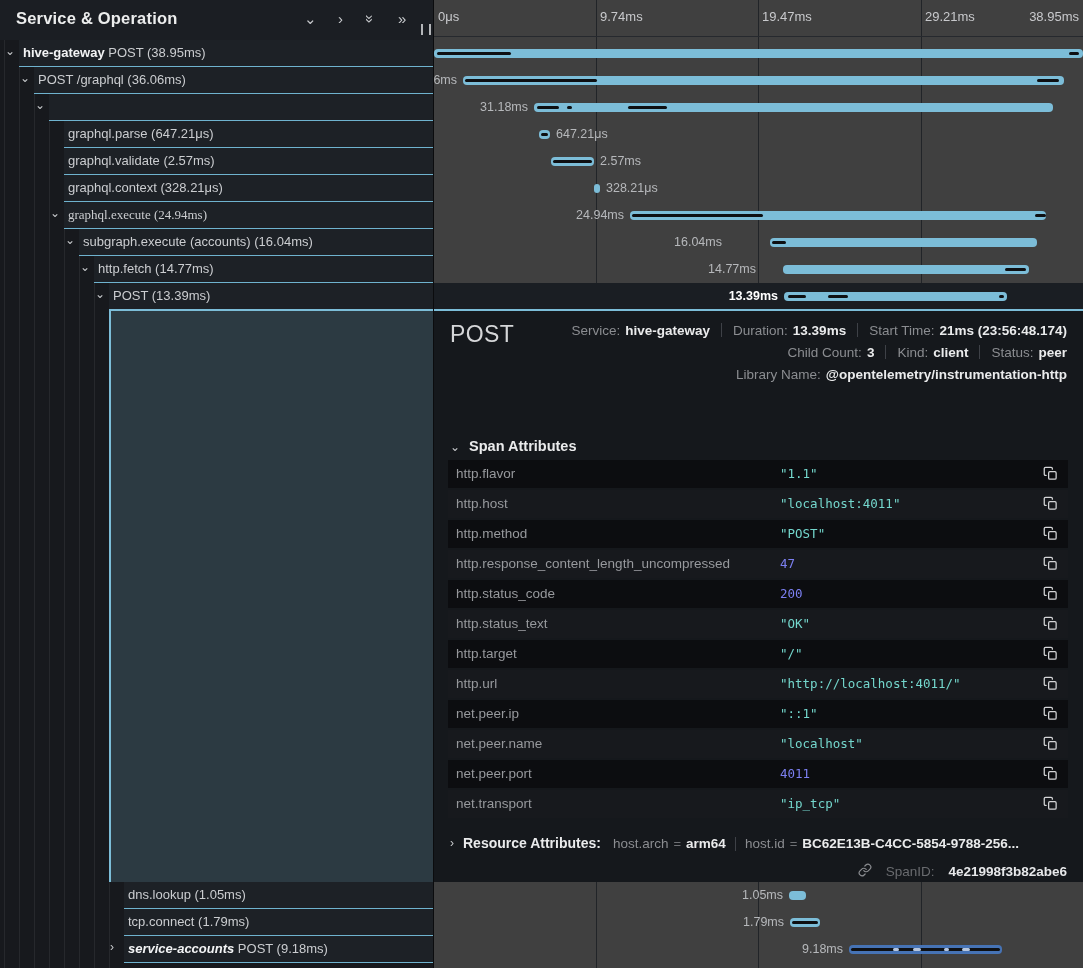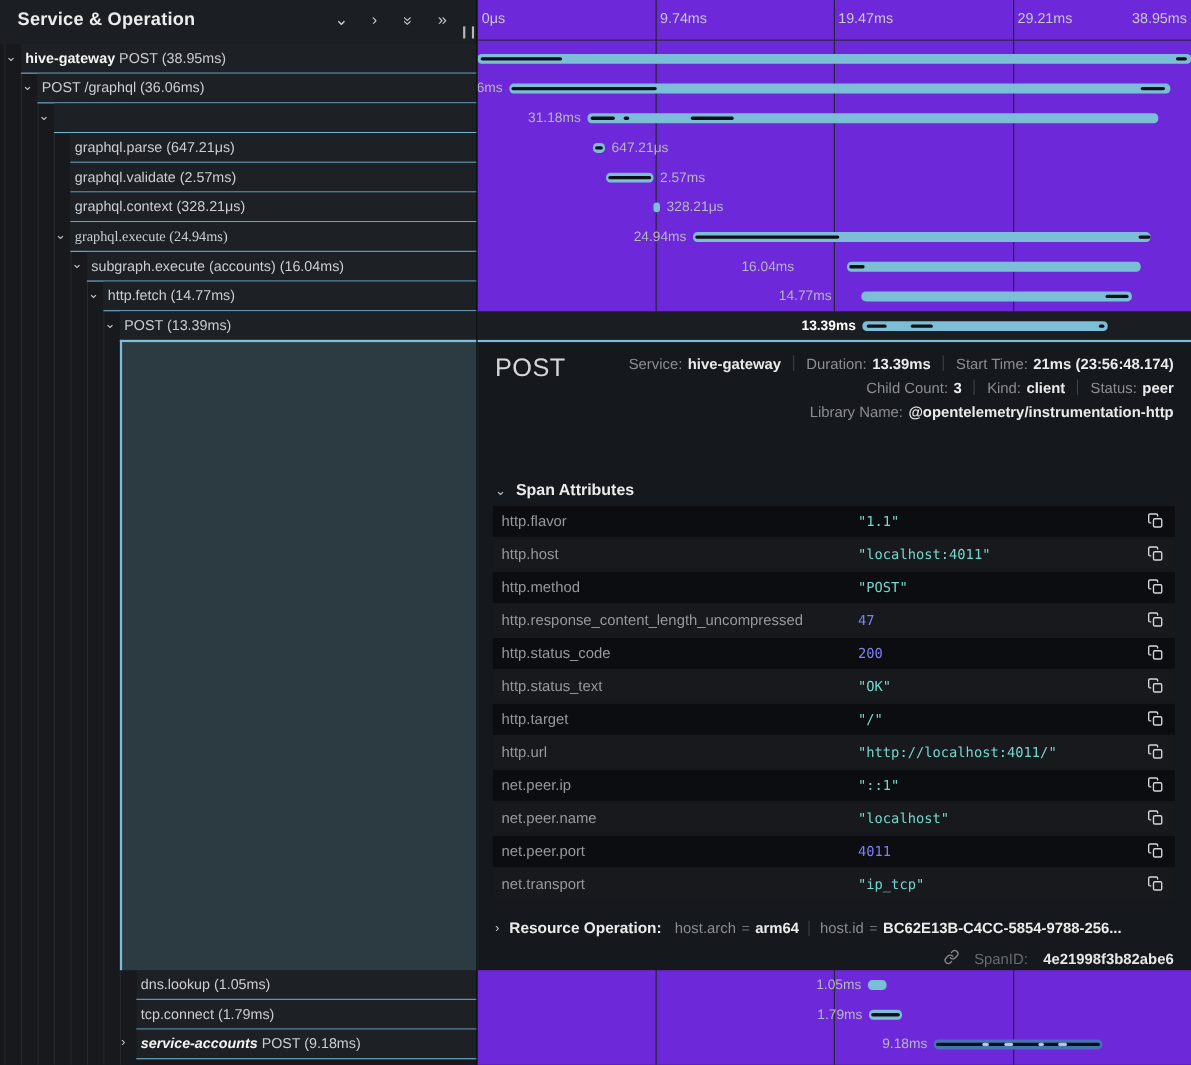--- a/index.html
+++ b/index.html
@@ -16,21 +16,21 @@
   .lrow{position:absolute;left:0;width:434px;height:27px;z-index:2}
   .lbox{position:absolute;top:0;right:0;bottom:0;background:#1d2126;border-bottom:1px solid #6fb3cf}
   .tchev{position:absolute;top:4px;font-size:12px;color:#c6c8cb;z-index:3;cursor:pointer}
   .ltxt{position:absolute;top:0;line-height:26px;font-size:13px;color:#cbcdd0;white-space:nowrap;z-index:3}
   .svc{color:#f3f4f5;font-weight:bold}
   .ital{font-style:italic}
   #bigbox{position:absolute;left:109px;top:309px;width:325px;height:573px;background:#2c3a42;
           border-top:2px solid #7cbdd8;border-left:2px solid #7cbdd8;box-sizing:border-box;z-index:4}
   #vdivider{position:absolute;left:433px;top:0;width:1px;height:968px;background:#0b0c0e;z-index:8}
   
-  #right{position:absolute;left:434px;top:0;width:649px;height:968px;background:#6d28d9;overflow:hidden}
+  #right{position:absolute;left:434px;top:0;width:649px;height:968px;background:#404040;overflow:hidden}
   .grid{position:absolute;top:0;height:968px;width:1px;background:#212428;z-index:0}
   #ruler{position:absolute;left:0;top:0;width:649px;height:36px;border-bottom:1px solid #26292e;z-index:1}
   .tick{position:absolute;top:0;line-height:34px;font-size:13px;color:#c8c9cc;white-space:nowrap}
   .brow{position:absolute;left:0;width:649px;height:27px;z-index:1}
   .bsel{background:#1a1e23}
   .bar{position:absolute;top:9px;height:9px;border-radius:4px;background:#7cbdd8;cursor:pointer}
   .dash{position:absolute;top:3px;height:3px;border-radius:1.5px;background:#0e1013}
   .ldot{background:#b6c6de}
   .dlab{position:absolute;top:0;line-height:27px;font-size:12.5px;color:#b6b8bb;white-space:nowrap}
   .selLab{color:#ffffff;font-weight:bold}
@@ -361,21 +361,21 @@
           <span class="akey">net.transport</span>
           <span class="aval string">"ip_tcp"</span>
           <span class="acopy"><svg viewBox="0 0 24 24" width="15" height="15" fill="none" stroke="#d5d6d8" stroke-width="2" stroke-linecap="round" stroke-linejoin="round">
               <rect x="9" y="9" width="12" height="12" rx="2"></rect>
               <path d="M5 15H4a2 2 0 0 1-2-2V4a2 2 0 0 1 2-2h9a2 2 0 0 1 2 2v1"></path>
             </svg></span>
         </div>
       </div>
     <div id="resrow">
       <span class="schev">›</span>
-      <span class="rttl">Resource Operation:</span>
+      <span class="rttl">Resource Attributes:</span>
       <span id="respairs"><span class="rkey">host.arch</span><span class="req">=</span><span class="rval">arm64</span><span class="rsep" style="display: inline-block; height: 14px; vertical-align: middle;"></span><span class="rkey">host.id</span><span class="req">=</span><span class="rval">BC62E13B-C4CC-5854-9788-256...</span></span>
     </div>
     <div id="spanid">
       <span id="linkicon"><svg viewBox="0 0 24 24" width="14" height="14" fill="none" stroke="#8b8d91" stroke-width="2" stroke-linecap="round">
             <path d="M10 13a5 5 0 0 0 7.54.54l3-3a5 5 0 0 0-7.07-7.07l-1.72 1.71"></path>
             <path d="M14 11a5 5 0 0 0-7.54-.54l-3 3a5 5 0 0 0 7.07 7.07l1.71-1.71"></path>
           </svg></span>
       <span class="sl">SpanID:</span>
       <b>4e21998f3b82abe6</b>
     </div>

